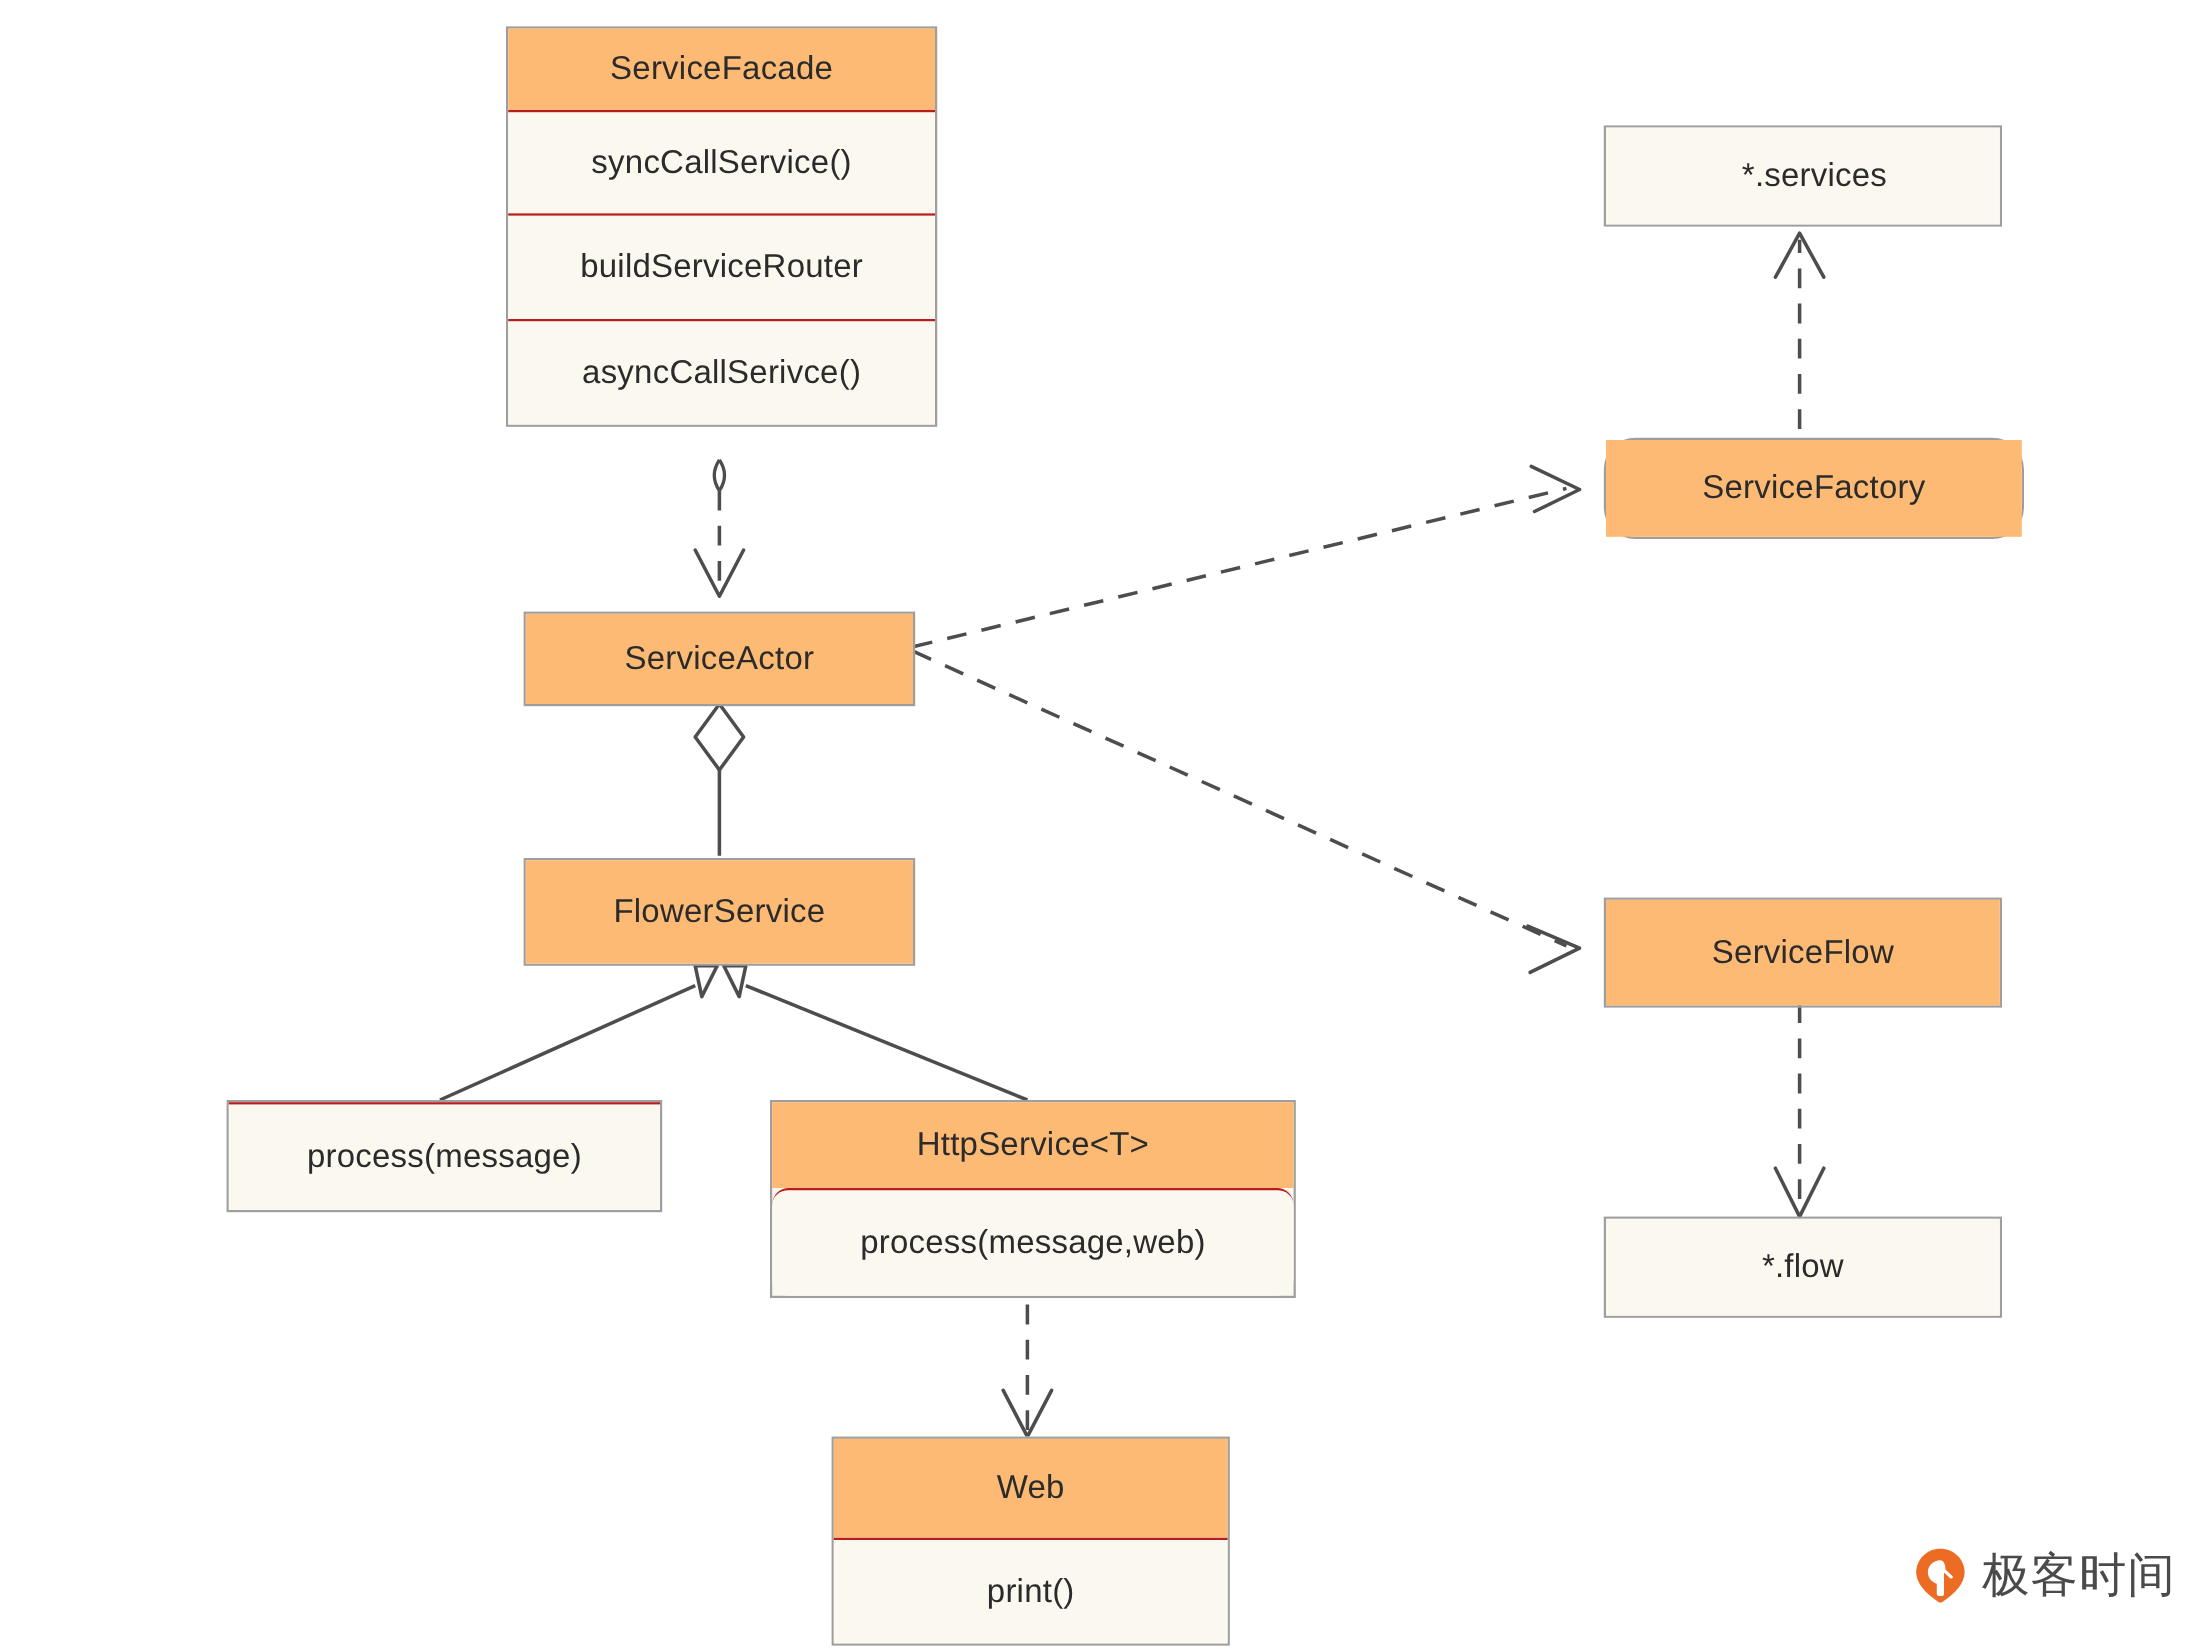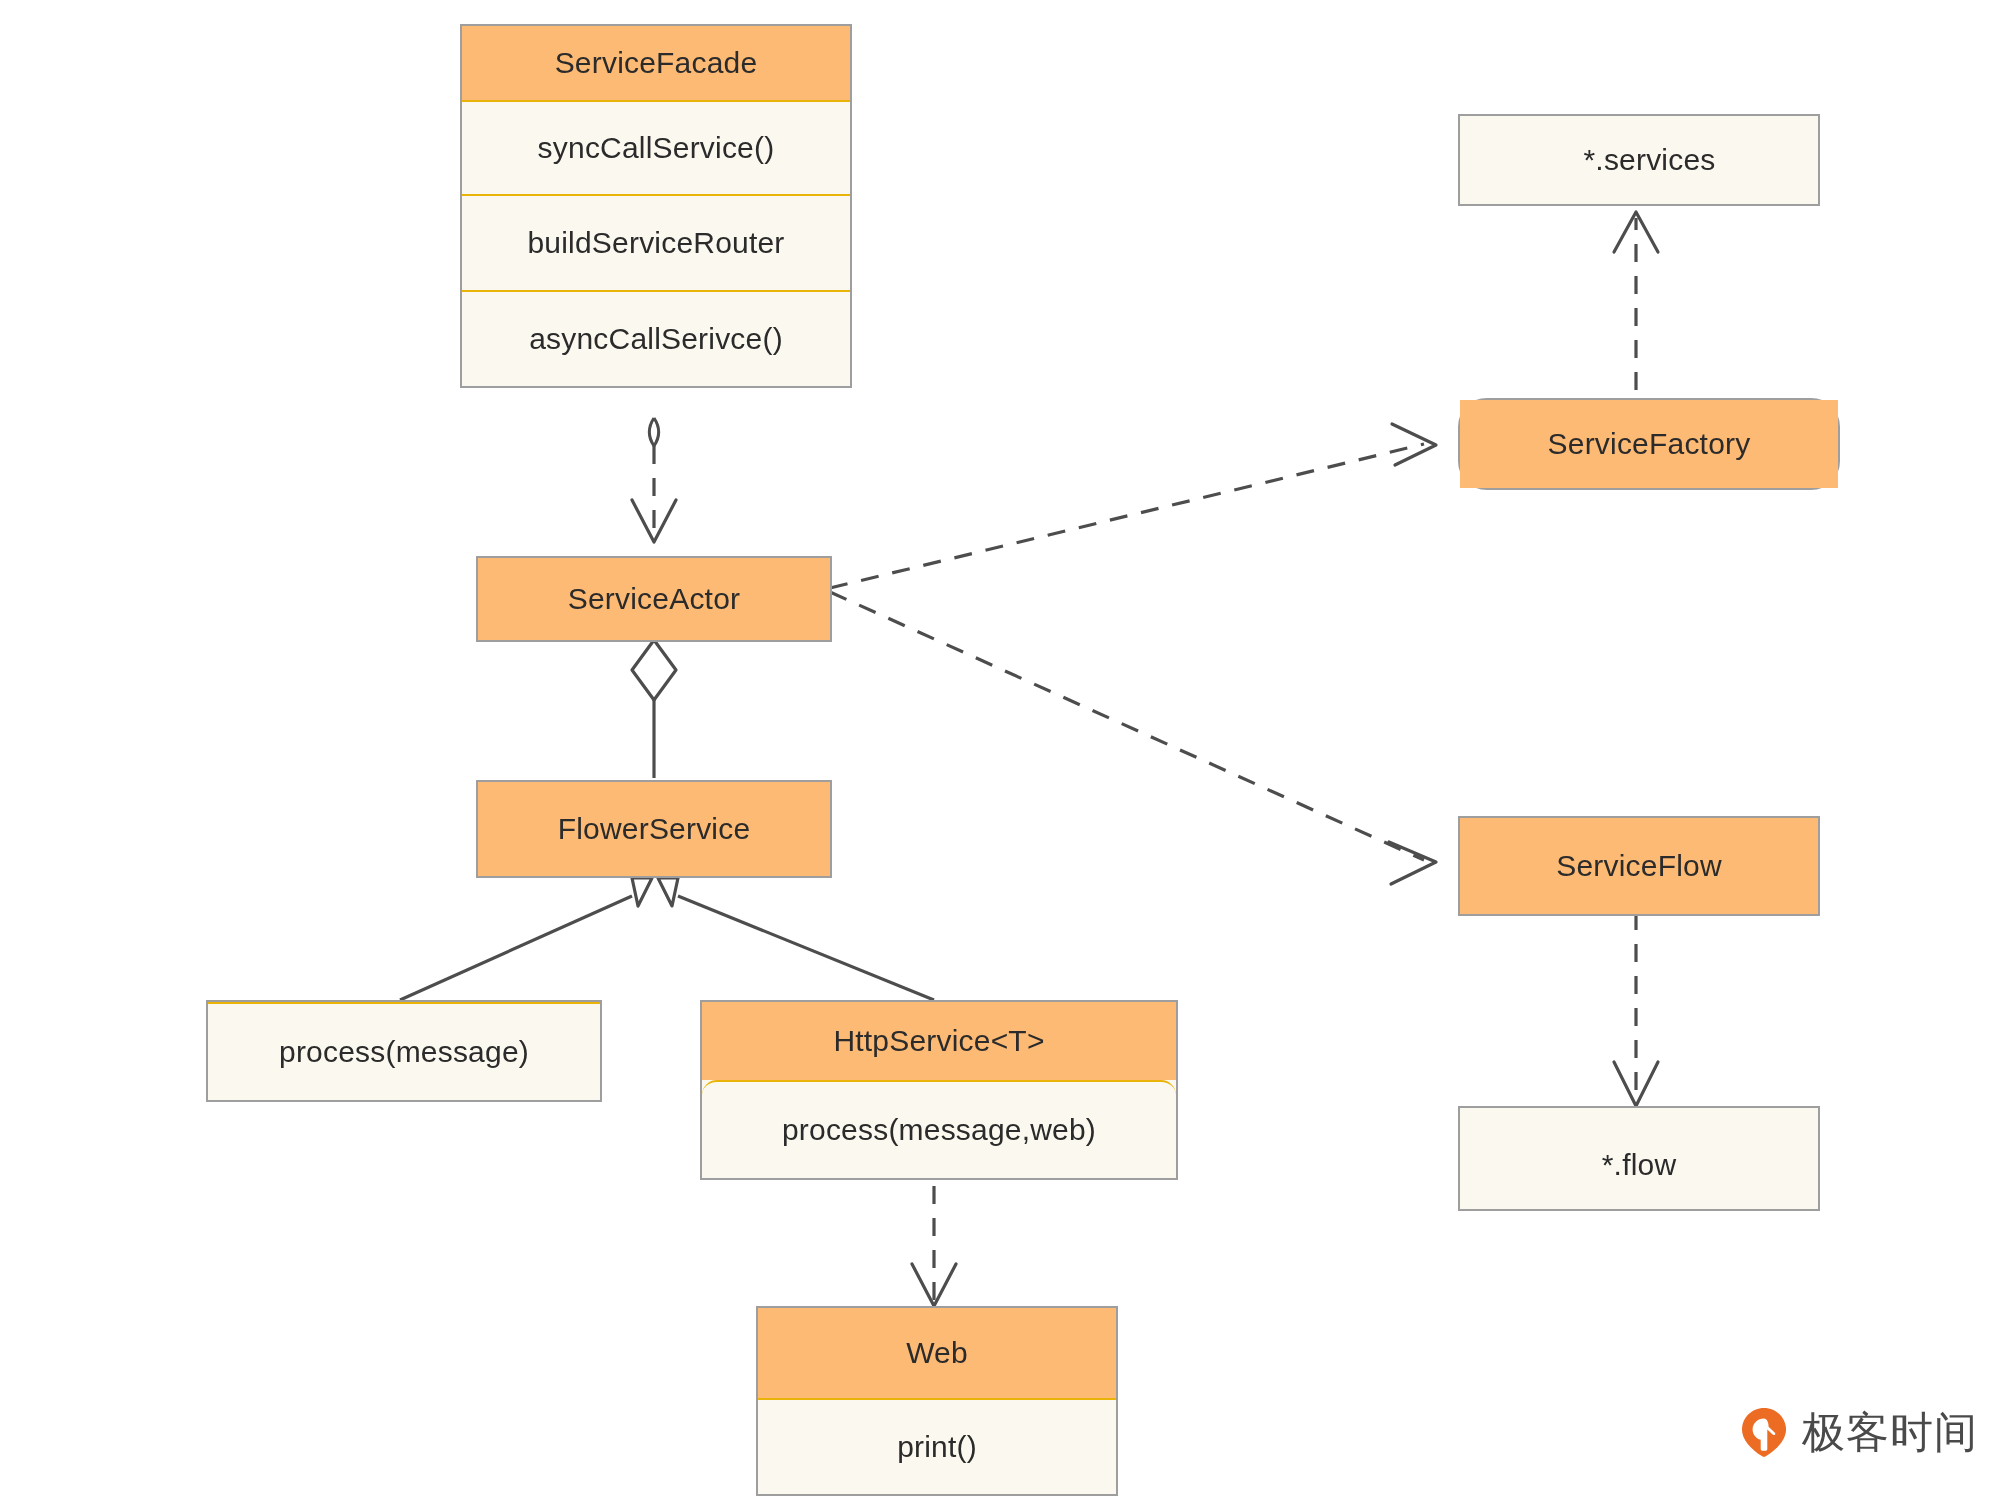--- a/index.html
+++ b/index.html
@@ -46,21 +46,21 @@
   }
   .uml-row {
     box-sizing: border-box;
     background: #fbf9ef;
     color: #2b2b2b;
     display: flex;
     align-items: center;
     justify-content: center;
     font-size: 30px;
     white-space: nowrap;
-    border-top: 2px solid #eab308;
+    border-top: 2px solid #b91c1c;
     letter-spacing: 0.2px;
   }
 
   
   .logo {
     position: absolute;
     left: 1738px;
     top: 1406px;
     display: flex;
     align-items: center;
@@ -174,21 +174,21 @@
 
 <div class="uml-box" style="left:1458px; top:398px; width:382px;border-radius:29px;">
   <div class="uml-header" style="height:88px;">ServiceFactory</div>
 </div>
 
 <div class="uml-box" style="left:1458px; top:816px; width:362px;">
   <div class="uml-header" style="height:96px;">ServiceFlow</div>
 </div>
 
 <div class="uml-box" style="left:1458px; top:1106px; width:362px;">
-  <div class="uml-header plain" style="height:88px;margin-top:13px;">*.flow</div>
+  <div class="uml-header plain" style="height:88px;">*.flow</div>
 </div>
 
 <div class="logo">
   <span class="logo-mark">
     <svg width="52" height="52" viewBox="0 0 52 52" xmlns="http://www.w3.org/2000/svg">
       <path d="M26,2 C13.8,2 4,11.6 4,23.4 C4,33 12,42.5 24.2,50.3 C25.3,51 26.7,51 27.8,50.3
                C40,42.5 48,33 48,23.4 C48,11.6 38.2,2 26,2 Z" fill="#ec6c23"></path>
       <path d="M26,12.5 C19.7,12.5 14.6,17.4 14.6,23.4 C14.6,28.3 18,32.5 22.7,33.8 L22.7,43
                C22.7,44 23.5,44.8 24.5,44.8 L27.5,44.8 C28.5,44.8 29.3,44 29.3,43 L29.3,23.6
                L34.6,28.6 C35.3,29.3 36.5,29.2 37.1,28.4 C37.5,27.9 37.4,27.2 36.9,26.7

